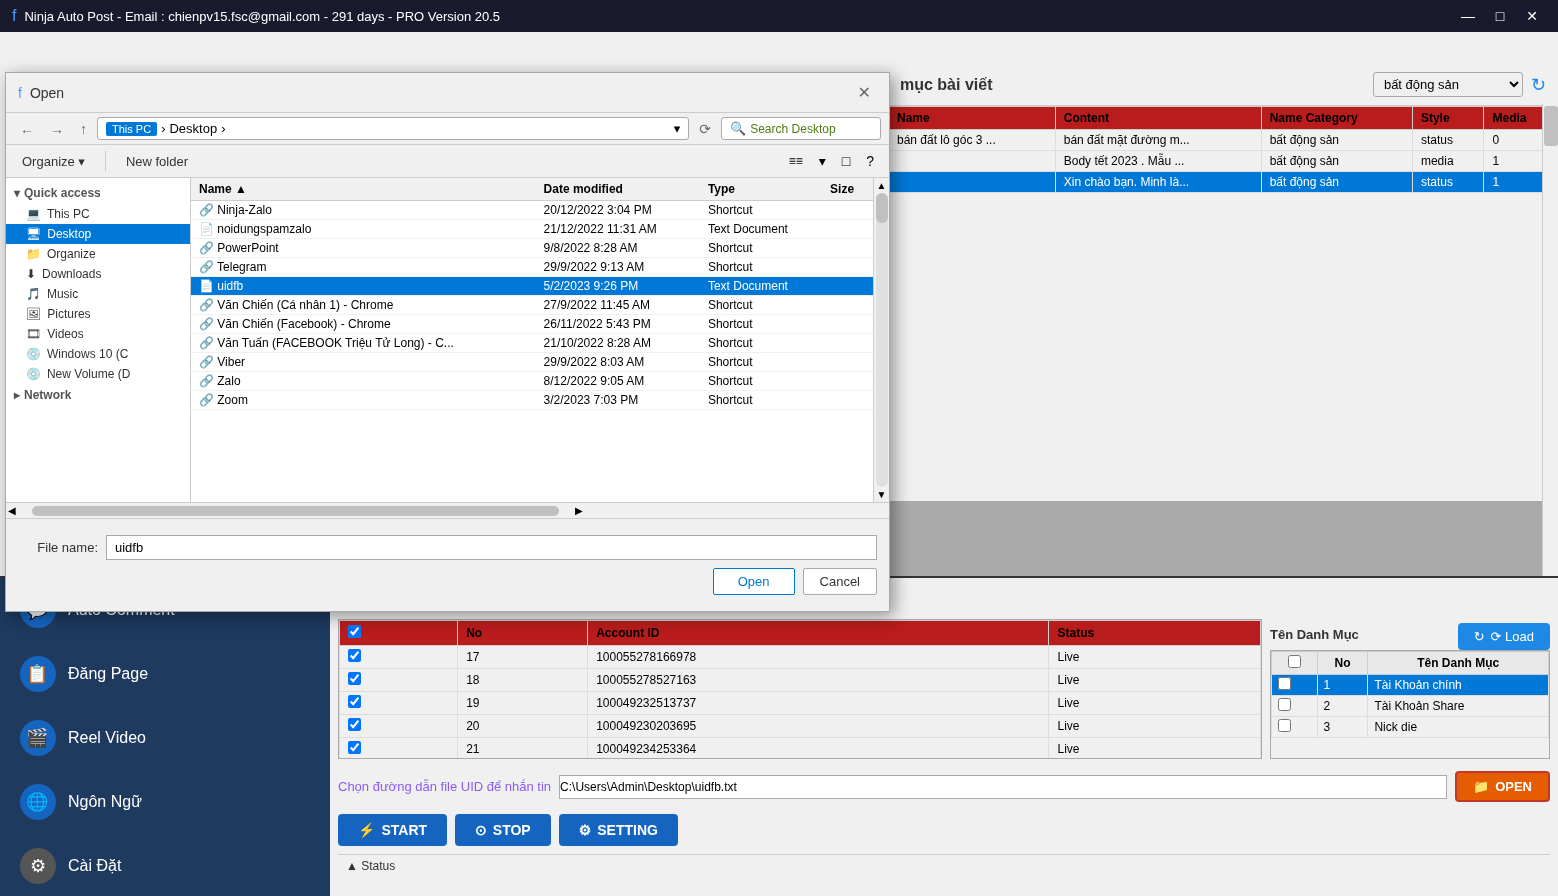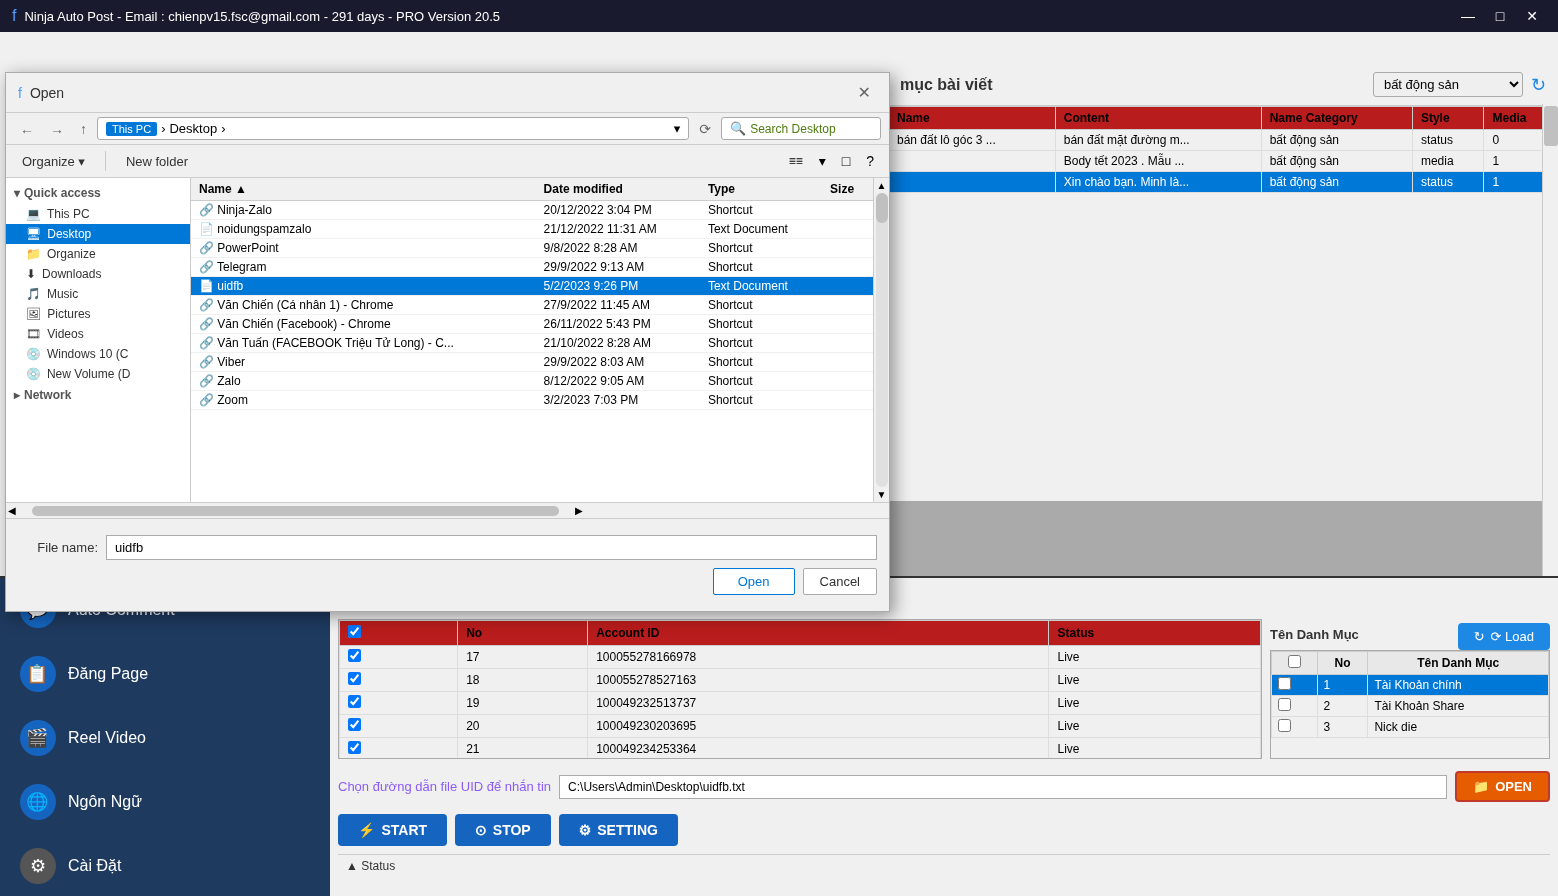--- a/index.html
+++ b/index.html
@@ -42,21 +42,21 @@
     .category-table-wrap { flex: 1; overflow: auto; border: 1px solid #aaa; }
     .category-table { width: 100%; border-collapse: collapse; font-size: 12px; }
     .category-table th { background: #e8e8e8; border: 1px solid #ccc; padding: 3px 6px; }
     .category-table td { border: 1px solid #ddd; padding: 2px 6px; }
     .category-table tr.selected td { background: #0078d7; color: white; }
     .load-btn { background: #1e88e5; color: white; border: none; padding: 6px 16px; border-radius: 4px; cursor: pointer; font-size: 13px; display: flex; align-items: center; gap: 6px; align-self: flex-end; margin-top: 4px; }
 
     
     .file-path-section { display: flex; align-items: center; gap: 8px; padding: 4px 0; }
     .file-path-label { font-size: 13px; color: #8b5cf6; white-space: nowrap; }
-    .file-path-input { flex: 1; padding: 4px 8px; border: 1px solid #aaa; font-size: 12px; }
+    .file-path-input { flex: 1; padding: 4px 0; border: 1px solid #aaa; font-size: 12px; }
     .open-btn { background: #e65c00; color: white; border: 2px solid #c0392b; padding: 6px 16px; border-radius: 4px; cursor: pointer; font-size: 13px; display: flex; align-items: center; gap: 6px; font-weight: bold; }
 
     
     .action-buttons { display: flex; gap: 8px; }
     .btn-start { background: #1565c0; color: white; border: none; padding: 8px 20px; border-radius: 4px; cursor: pointer; font-size: 14px; font-weight: bold; display: flex; align-items: center; gap: 6px; }
     .btn-stop { background: #1565c0; color: white; border: none; padding: 8px 20px; border-radius: 4px; cursor: pointer; font-size: 14px; font-weight: bold; display: flex; align-items: center; gap: 6px; }
     .btn-setting { background: #1565c0; color: white; border: none; padding: 8px 20px; border-radius: 4px; cursor: pointer; font-size: 14px; font-weight: bold; display: flex; align-items: center; gap: 6px; }
     .status-bar { padding: 4px 8px; font-size: 12px; color: #333; border-top: 1px solid #ccc; }
     .open-dialog { position: absolute; top: 30px; left: 10px; width: 890px; background: white; border: 1px solid #aaa; box-shadow: 4px 4px 16px rgba(0,0,0,0.4); display: flex; flex-direction: column; z-index: 200; }
     .dialog-title-bar { background: #f0f0f0; border-bottom: 1px solid #ccc; padding: 8px 12px; display: flex; align-items: center; justify-content: space-between; }

